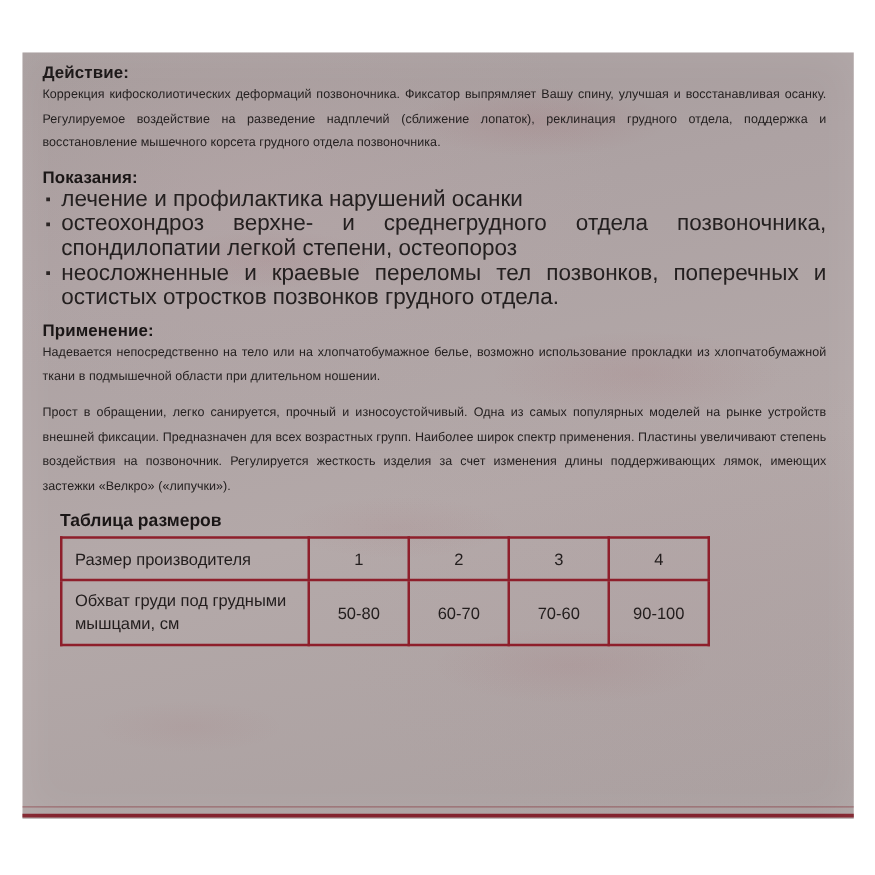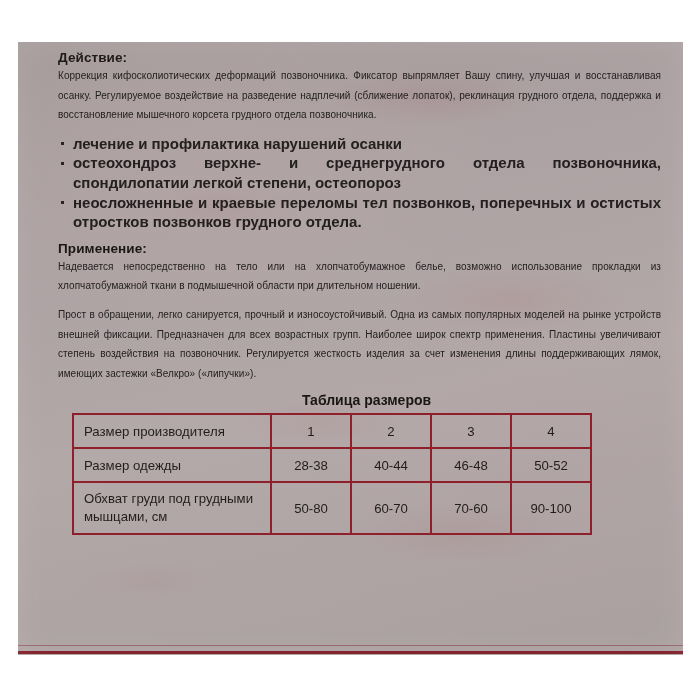--- a/index.html
+++ b/index.html
@@ -43,21 +43,21 @@
       radial-gradient(ellipse 120px 34px at 30% 27%, rgba(150,60,70,0.07), rgba(0,0,0,0) 70%),
       radial-gradient(ellipse 170px 50px at 74% 42%, rgba(150,60,70,0.08), rgba(0,0,0,0) 70%),
       radial-gradient(ellipse 130px 36px at 45% 62%, rgba(150,60,70,0.06), rgba(0,0,0,0) 70%),
       radial-gradient(ellipse 160px 44px at 66% 80%, rgba(150,60,70,0.07), rgba(0,0,0,0) 70%),
       radial-gradient(ellipse 110px 30px at 20% 88%, rgba(150,60,70,0.05), rgba(0,0,0,0) 70%);
     pointer-events: none;
   }
 
   #content {
     position: relative;
-    padding: 8px 22px 0 40px;
+    padding: 8px 22px 0 16px;
     color: #201c1c;
     z-index: 2;
   }
 
   .sec-head {
     font-size: 13.5px;
     font-weight: bold;
     color: #1a1616;
     margin: 0 0 1px 0;
     letter-spacing: 0.1px;
@@ -76,43 +76,41 @@
   .block-tight { margin-bottom: 8px; }
 
   ul.bullets {
     list-style: none;
     margin: 0;
     padding: 0;
   }
   ul.bullets li {
     position: relative;
     padding-left: 15px;
-    font-size: 15px;
+    font-size: 18px;
     line-height: 19.6px;
     text-align: justify;
     color: #242020;
-    font-weight: bold;
   }
   ul.bullets li::before {
     content: "";
     position: absolute;
     left: 3px;
     top: 8.5px;
     width: 3px;
     height: 3px;
     background: #2a2424;
   }
 
   
   .table-title {
     font-size: 14px;
     font-weight: bold;
     color: #1a1616;
     margin: 3px 0 5px 14px;
-    text-align: center;
   }
 
   table.sizes {
     border-collapse: collapse;
     margin-left: 14px;
     table-layout: fixed;
     width: 446px;
   }
   table.sizes td {
     border: 2px solid #8e1f2b;
@@ -170,20 +168,21 @@
 
   <div id="panel">
     <div id="content">
 
       <div class="block">
         <div class="sec-head">Действие:</div>
         <p class="sec-body">Коррекция кифосколиотических деформаций позвоночника. Фиксатор выпрямляет Вашу спину, улучшая и восстанавливая осанку. Регулируемое воздействие на разведение надплечий (сближение лопаток), реклинация грудного отдела, поддержка и восстановление мышечного корсета грудного отдела позвоночника.</p>
       </div>
 
       <div class="block">
+        <div class="sec-head">Показания:</div>
         <ul class="bullets">
           <li>лечение и профилактика нарушений осанки</li>
           <li>остеохондроз верхне- и среднегрудного отдела позвоночника, спондилопатии легкой степени, остеопороз</li>
           <li>неосложненные и краевые переломы тел позвонков, поперечных и остистых отростков позвонков грудного отдела.</li>
         </ul>
       </div>
 
 
       <div class="block">
         <div class="sec-head">Применение:</div>
@@ -197,27 +196,20 @@
       <div class="table-title">Таблица размеров</div>
 
       <table class="sizes">
         <tbody>
           <tr class="r1">
             <td class="label">Размер производителя</td>
             <td class="val">1</td>
             <td class="val">2</td>
             <td class="val">3</td>
             <td class="val">4</td>
-          </tr>
-          <tr class="r2">
-            <td class="label">Размер одежды</td>
-            <td class="val">28-38</td>
-            <td class="val">40-44</td>
-            <td class="val">46-48</td>
-            <td class="val">50-52</td>
           </tr>
           <tr class="r3">
             <td class="label">Обхват груди под грудными мышцами, см</td>
             <td class="val">50-80</td>
             <td class="val">60-70</td>
             <td class="val">70-60</td>
             <td class="val">90-100</td>
           </tr>
         </tbody>
       </table>

